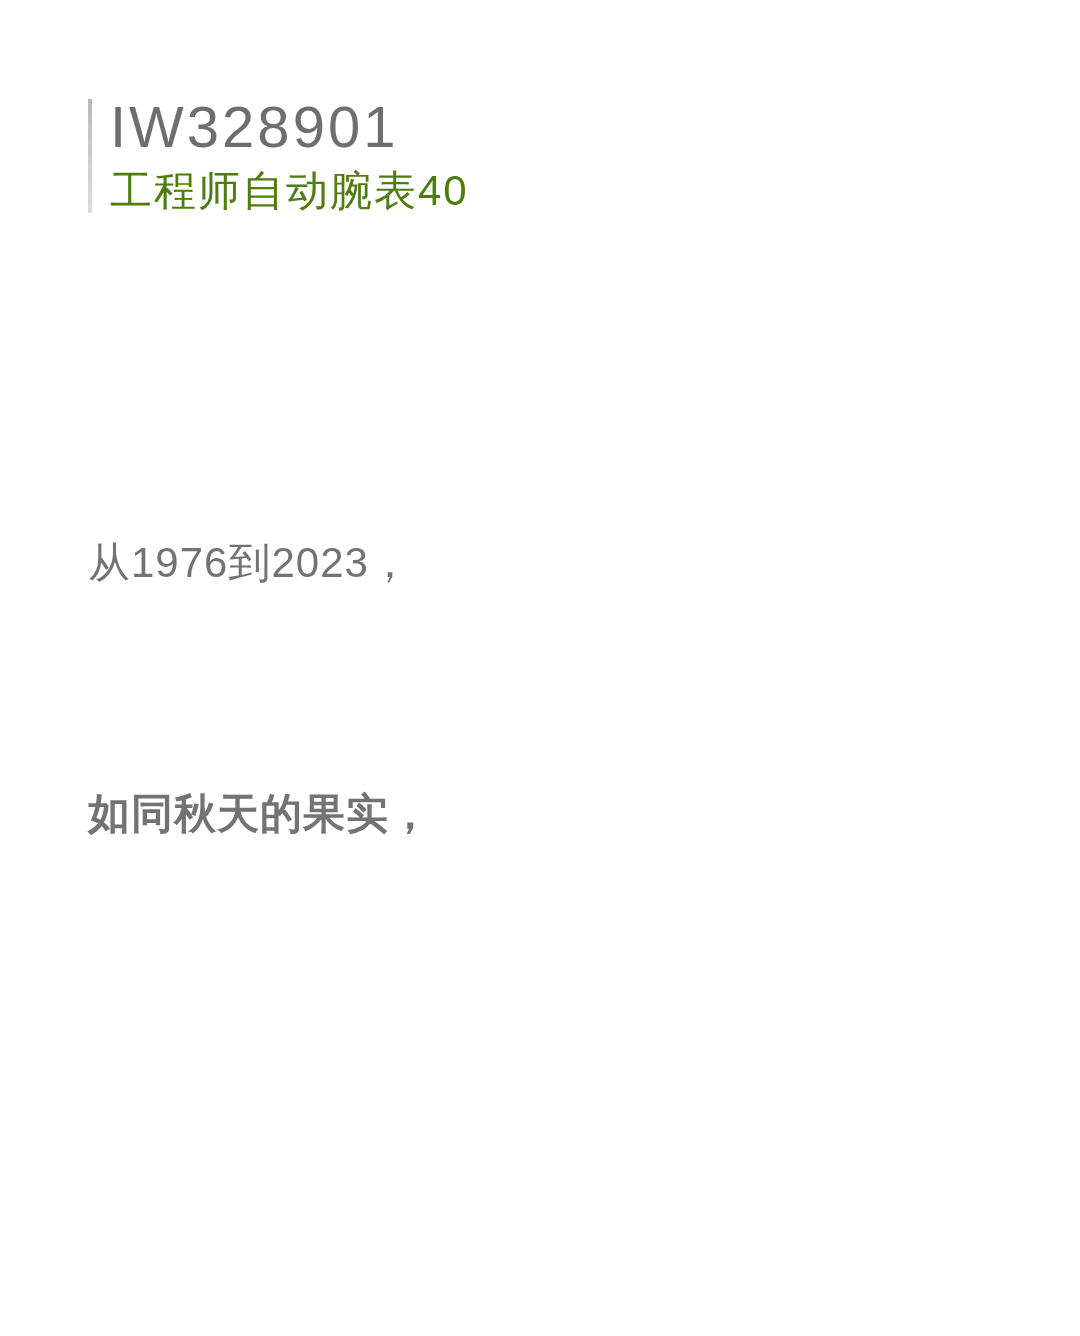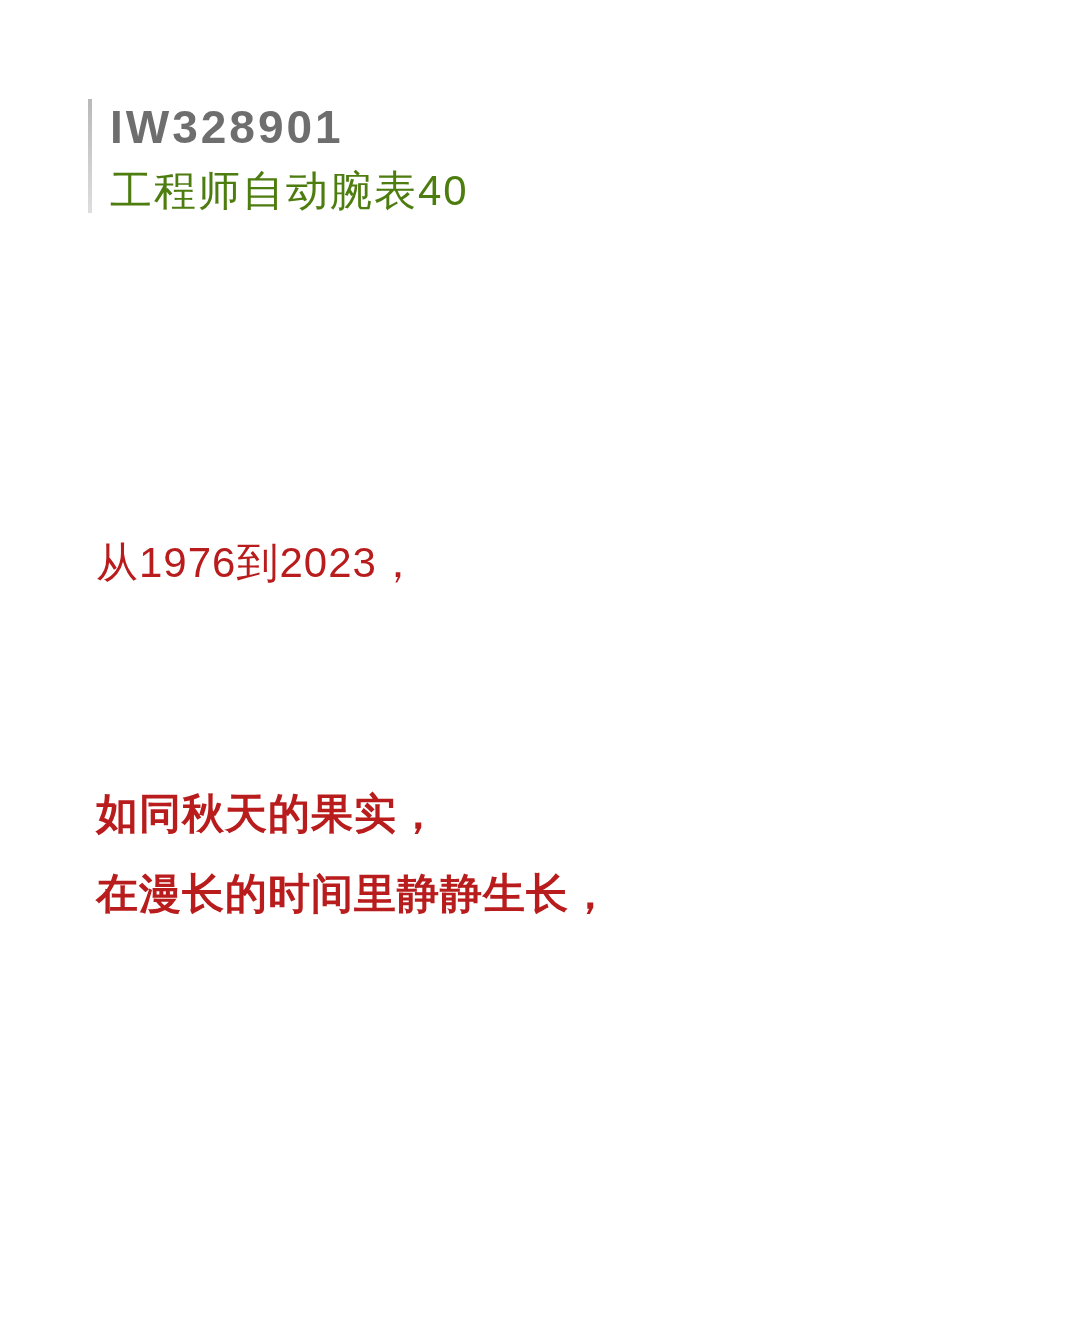--- a/index.html
+++ b/index.html
@@ -31,44 +31,44 @@
     width: 4px;
     background: linear-gradient(to bottom, #b9b9b9, #dedede);
   }
 
   .header-text {
     display: flex;
     flex-direction: column;
   }
 
   .model {
-    font-size: 46px;
+    font-size: 58px;
     line-height: 56px;
-    font-weight: 700;
+    font-weight: 400;
     letter-spacing: 3px;
     color: #6e6e6e;
   }
 
   .product-name {
     margin-top: 14px;
     font-size: 42px;
     line-height: 44px;
     font-weight: 300;
     letter-spacing: 2px;
     color: #4d7c0f;
   }
 
   
   .para {
     position: absolute;
-    left: 96px;
+    left: 88px;
     font-size: 42px;
     line-height: 80px;
     font-weight: 500;
-    color: #b91c1c;
+    color: #737373;
     letter-spacing: 1px;
   }
 
   .para-1 { top: 523px; }
   .para-2 { top: 774px; font-weight: bold; }
 
   .copy-line { display: block; white-space: nowrap; }
 </style>
 </head>
 <body>
@@ -84,18 +84,17 @@
   </header>
 
   <main>
 
     <p class="para para-1">
       <span class="copy-line">从1976到2023，</span>
     </p>
 
     <p class="para para-2">
       <span class="copy-line">如同秋天的果实，</span>
-      <span class="copy-line">在漫长的时间里静静生长，</span>
     </p>
 
   </main>
 
 </div>
 
 </body></html>

